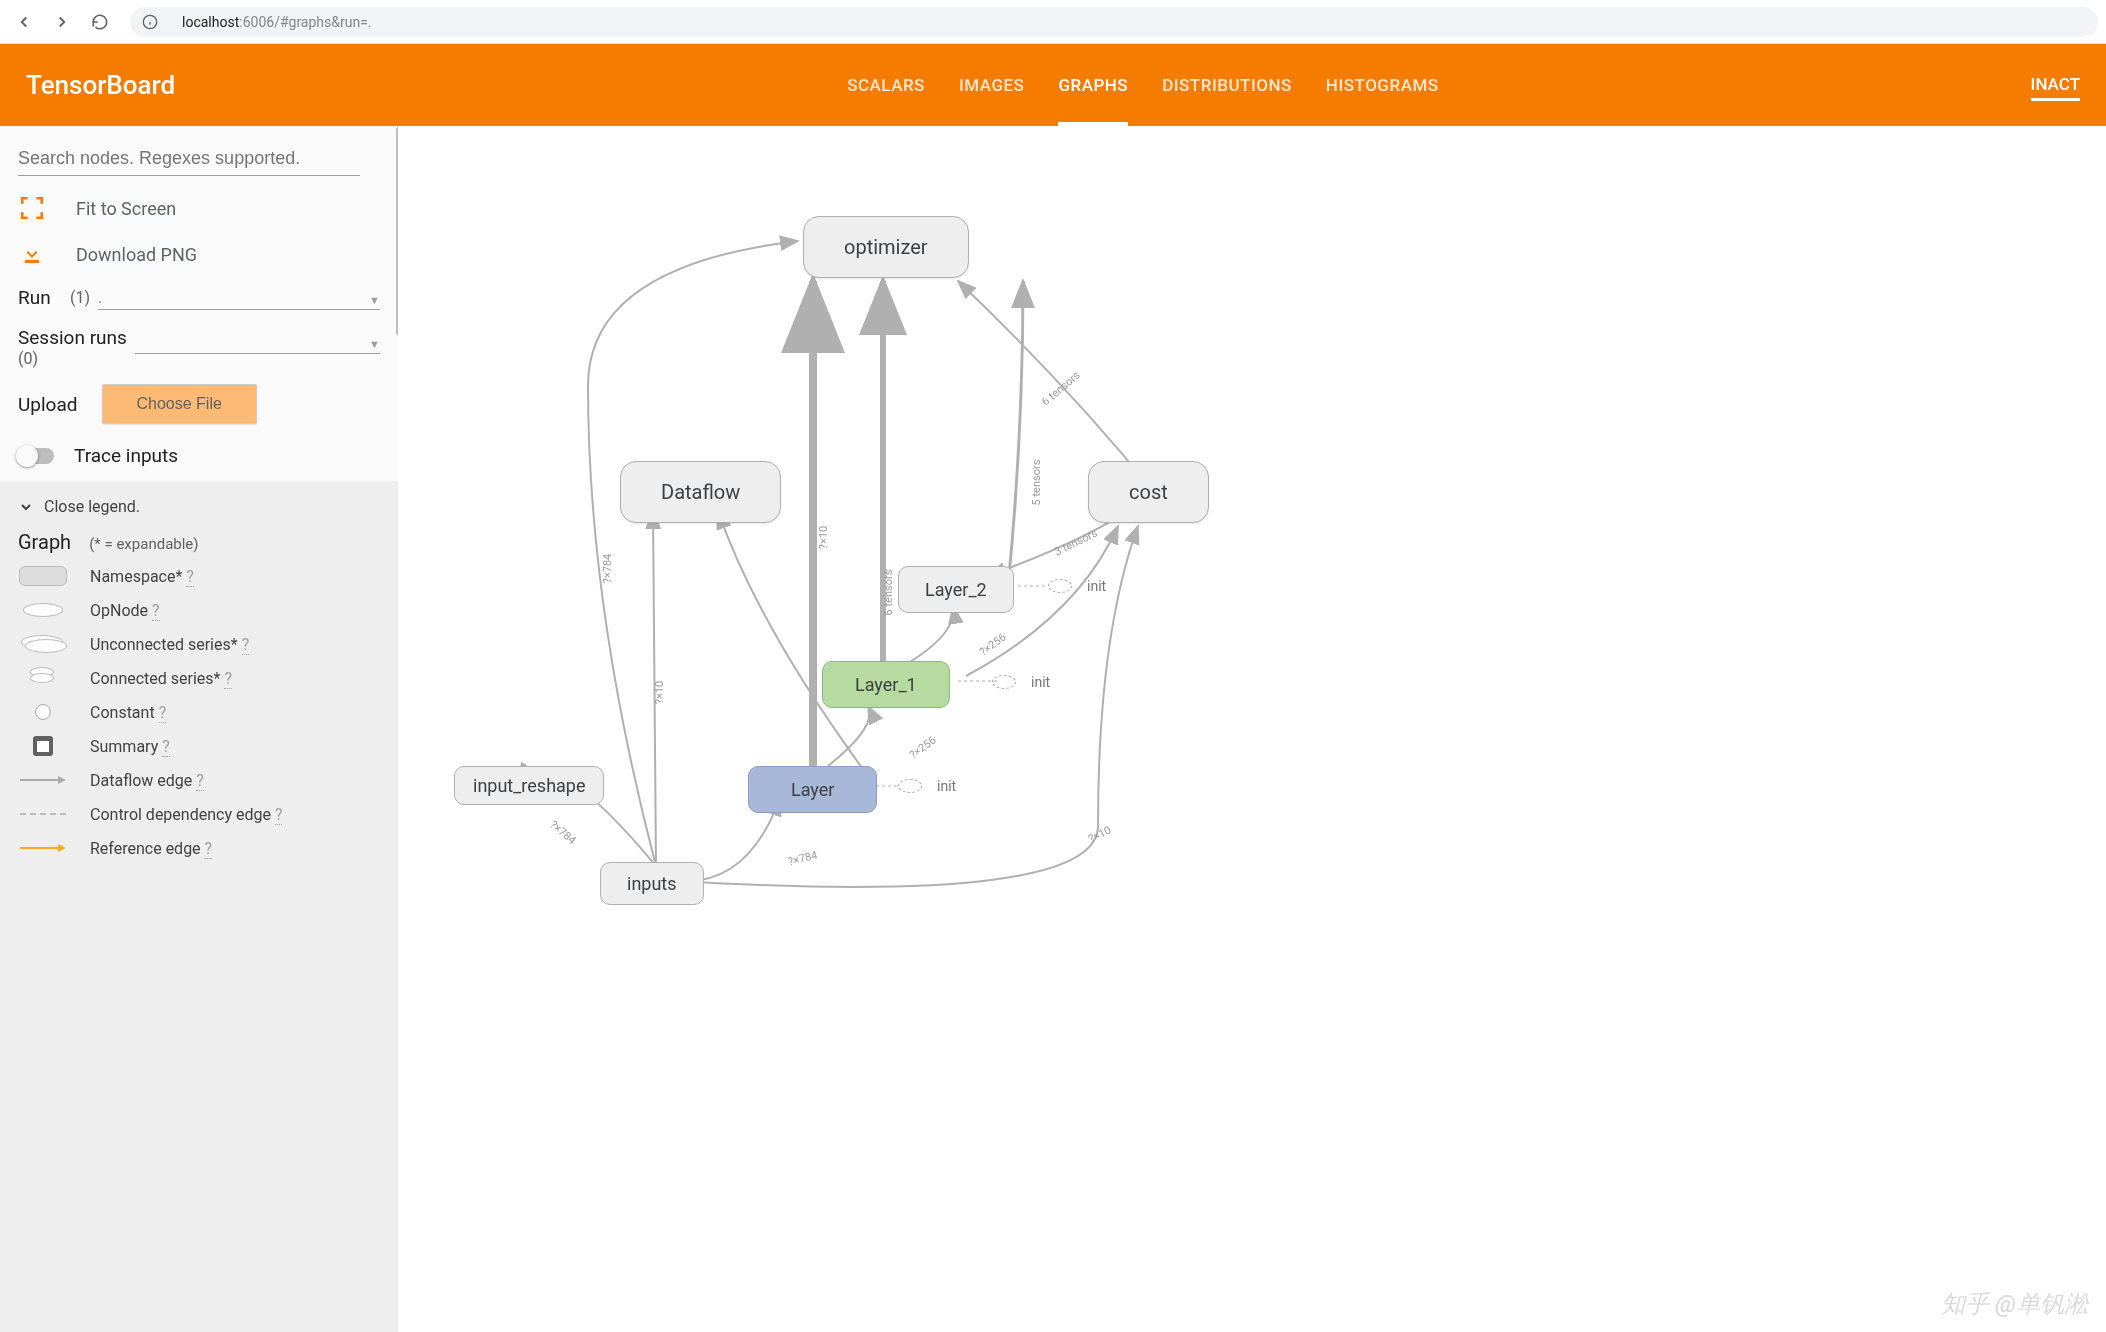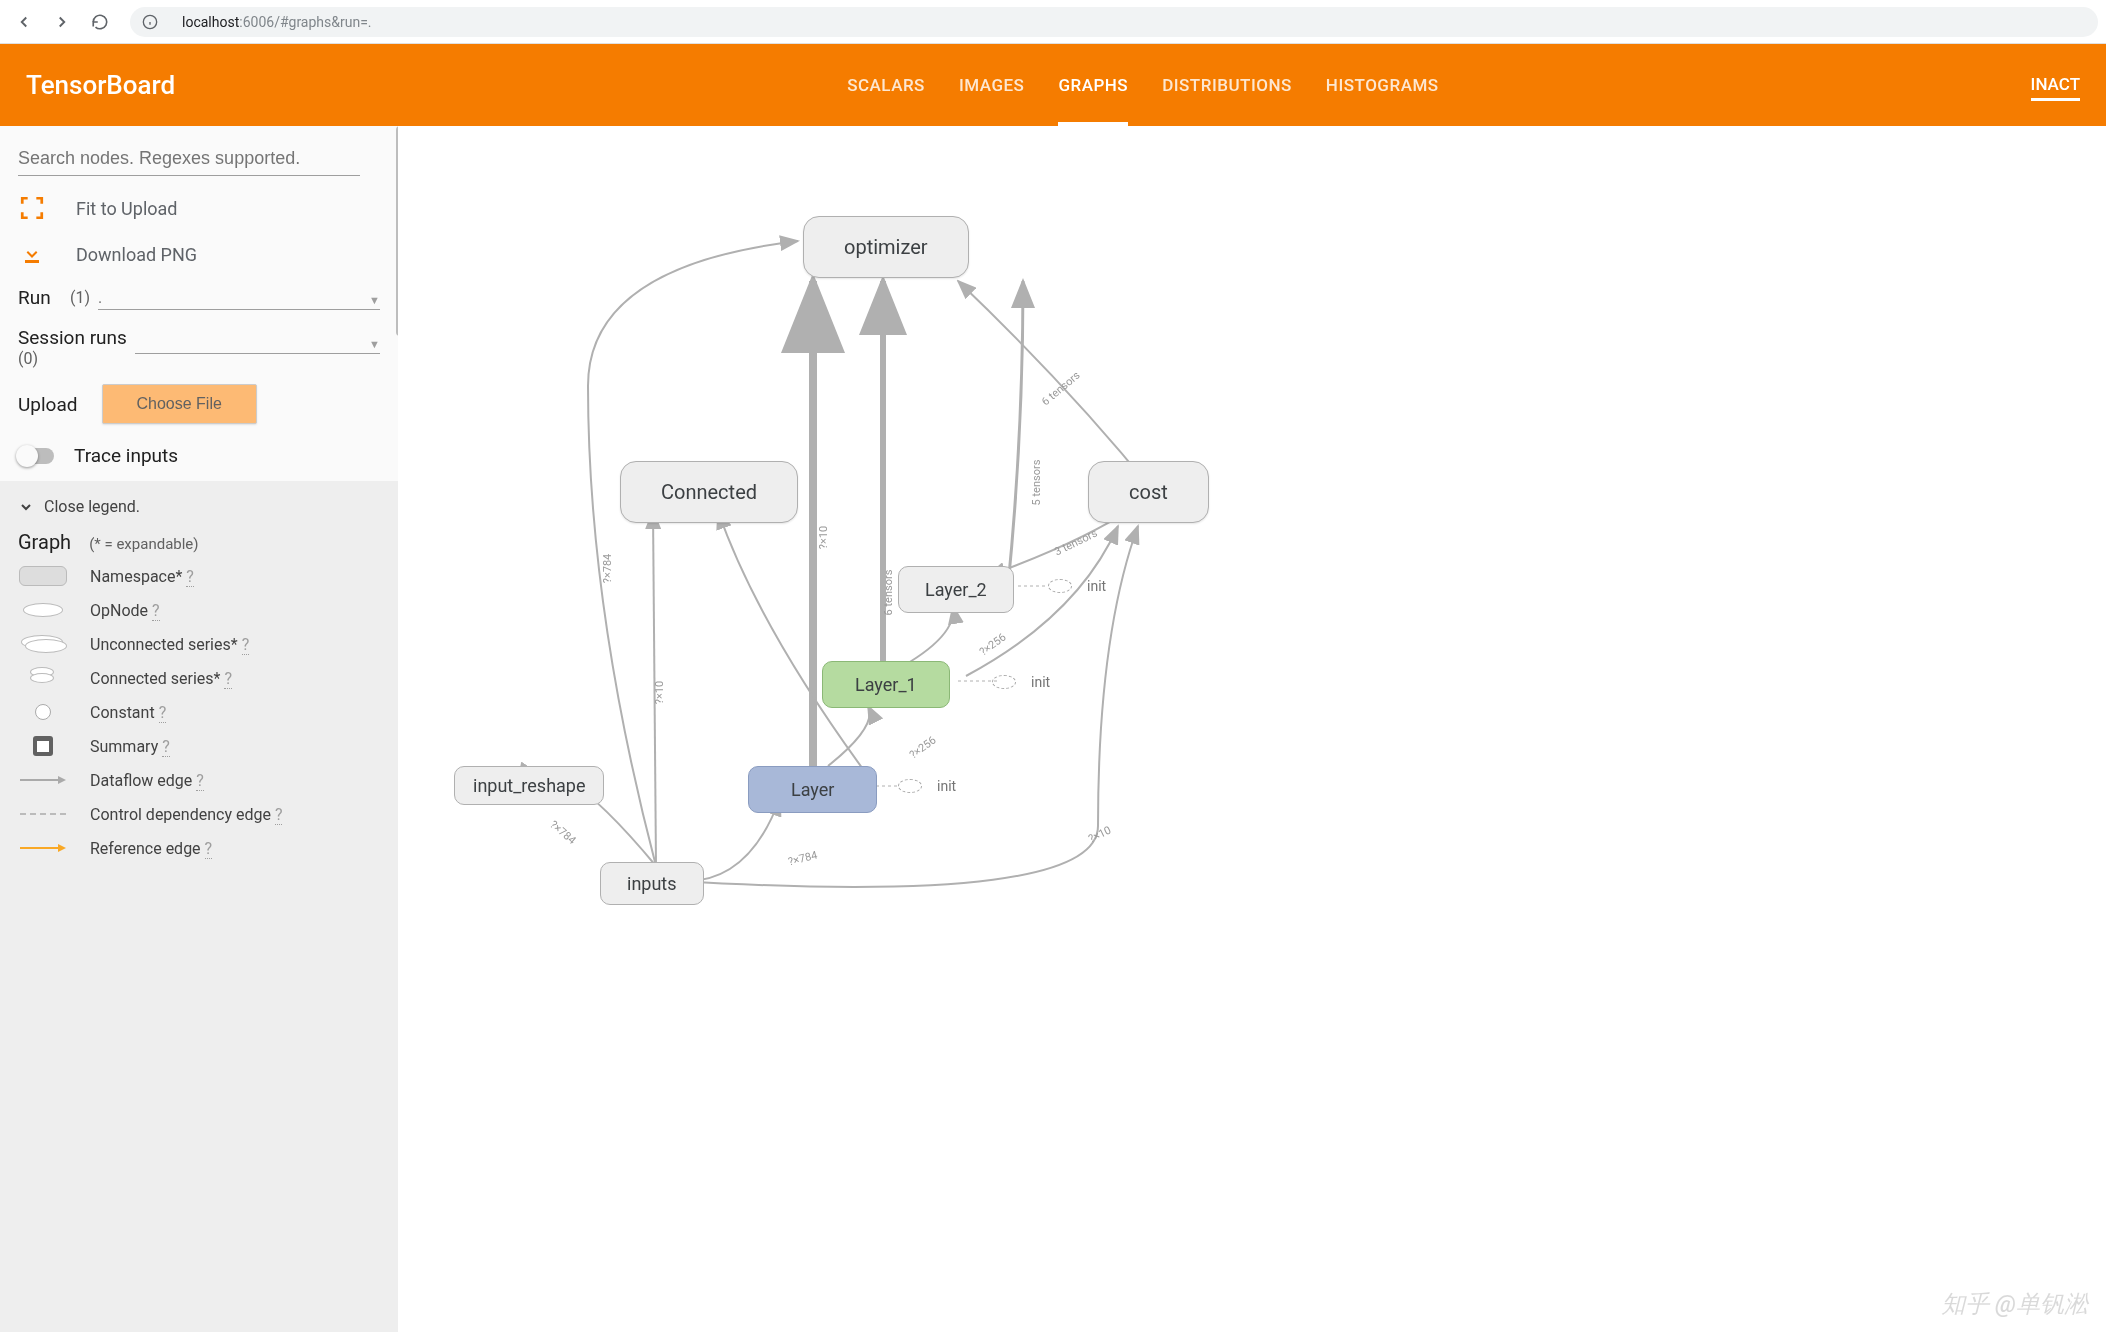--- a/index.html
+++ b/index.html
@@ -118,21 +118,21 @@
       <input class="search-input" placeholder="Search nodes. Regexes supported." style="">
       <div class="action-row">
         <span class="action-icon">
             <svg width="26" height="26" viewBox="0 0 24 24" fill="none" stroke="#f57c00" stroke-width="2.5">
               <path d="M3 8V3h5"></path>
               <path d="M21 8V3h-5"></path>
               <path d="M3 16v5h5"></path>
               <path d="M21 16v5h-5"></path>
             </svg>
           </span>
-        <span class="action-label">Fit to Upload</span>
+        <span class="action-label">Fit to Screen</span>
       </div>
       <div class="action-row">
         <span class="action-icon">
             <svg width="24" height="24" viewBox="0 0 24 24" fill="#f57c00">
               <path d="M12 3v10l4-4 1.4 1.4L12 16 6.6 10.4 8 9l4 4V3h0z"></path>
               <rect x="5" y="18" width="14" height="3"></rect>
             </svg>
           </span>
         <span class="action-label">Download PNG</span>
       </div>
@@ -262,21 +262,21 @@
         <path d="M 755 308 Q 700 350 590 390" stroke="#b0b0b0" stroke-width="2" fill="none" marker-end="url(#ah)"></path>
         <path d="M 755 305 Q 670 200 560 95" stroke="#b0b0b0" stroke-width="2" fill="none" marker-end="url(#ah)"></path>
         <path d="M 280 695 Q 700 720 700 640 Q 700 450 740 340" stroke="#b0b0b0" stroke-width="2" fill="none" marker-end="url(#ah)"></path>
         <path d="M 470 590 Q 360 440 320 325" stroke="#b0b0b0" stroke-width="2" fill="none" marker-end="url(#ah)"></path>
         <path d="M 568 490 Q 680 430 720 340" stroke="#b0b0b0" stroke-width="2" fill="none" marker-end="url(#ah)"></path>
         <path d="M 448 600 L 500 600" stroke="#b0b0b0" stroke-width="1" stroke-dasharray="3,3" fill="none"></path>
         <path d="M 560 495 L 600 495" stroke="#b0b0b0" stroke-width="1" stroke-dasharray="3,3" fill="none"></path>
         <path d="M 620 400 L 650 400" stroke="#b0b0b0" stroke-width="1" stroke-dasharray="3,3" fill="none"></path>
       </svg>
       <div class="node big" style="top:30px;left:405px">optimizer</div>
-      <div class="node big" style="top:275px;left:222px">Connected</div>
+      <div class="node big" style="top:275px;left:222px">Dataflow</div>
       <div class="node big" style="top:275px;left:690px">cost</div>
       <div class="node" style="top:380px;left:500px;padding:12px 26px">Layer_2</div>
       <div class="node green" style="top:475px;left:424px;padding:12px 32px">Layer_1</div>
       <div class="node blue" style="top:580px;left:350px;padding:12px 42px">Layer</div>
       <div class="node" style="top:580px;left:56px">input_reshape</div>
       <div class="node" style="top:676px;left:202px;padding:10px 26px">inputs</div>
       <div class="init-node" style="top:592px;left:500px">
           <div class="init-ellipse"></div>
           <span>init</span>
         </div>

